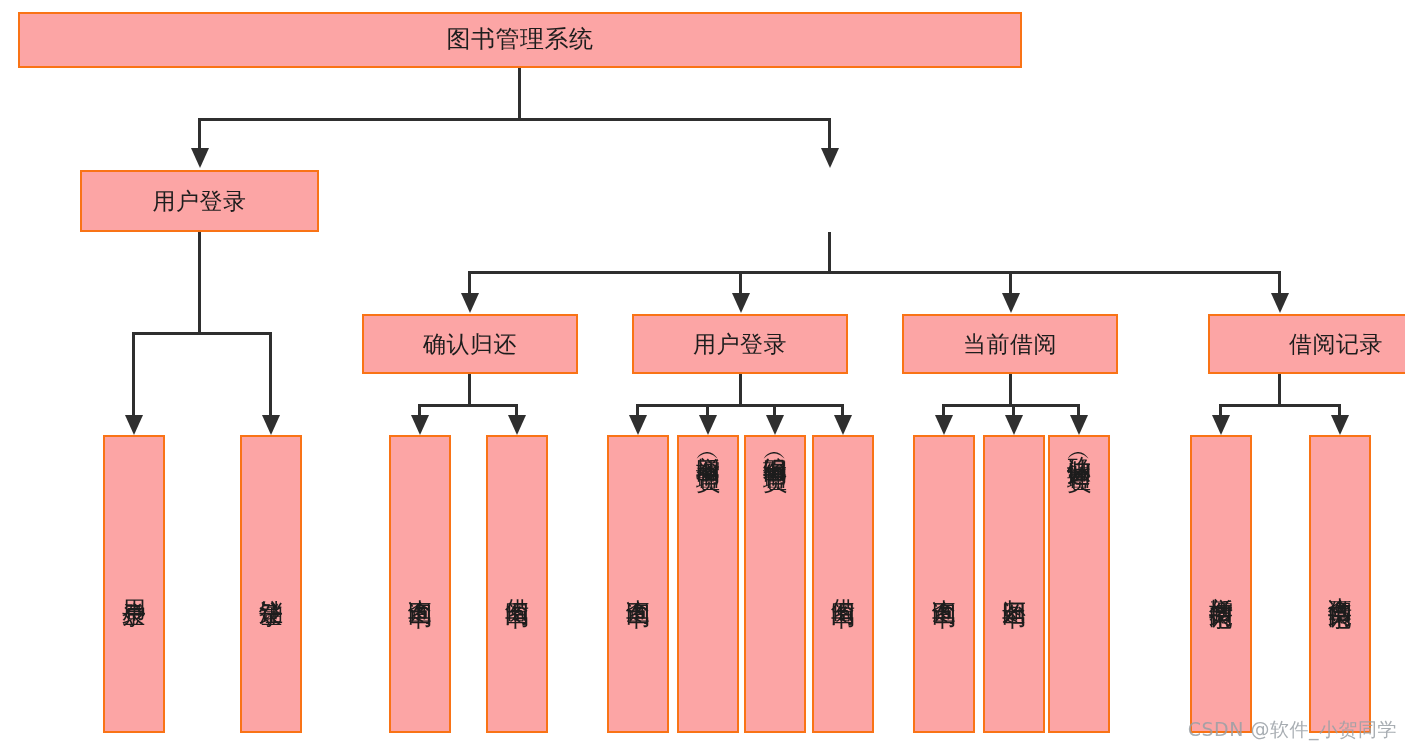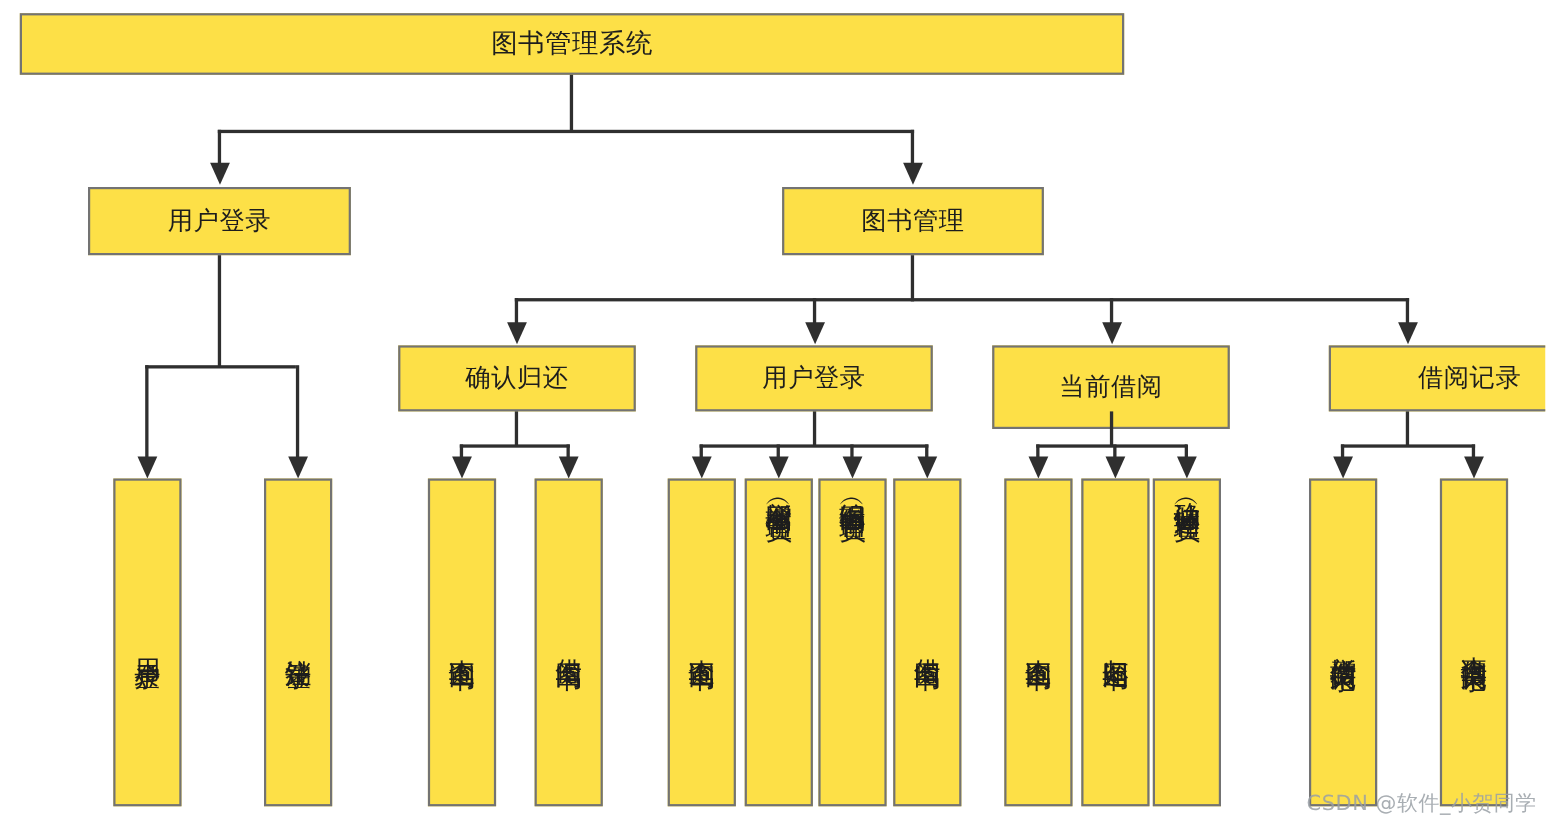--- a/index.html
+++ b/index.html
@@ -14,22 +14,22 @@
     position: relative;
     width: 1405px;
     height: 747px;
     background: #ffffff;
     overflow: hidden;
   }
   
   .node {
     position: absolute;
     box-sizing: border-box;
-    background: #fde047;
-    border: 2px solid #737373;
+    background: #fca5a5;
+    border: 2px solid #f97316;
     display: flex;
     align-items: center;
     justify-content: center;
     color: #1d1d1d;
   }
   .node .label {
     display: block;
     text-align: center;
     line-height: 1.08;
     letter-spacing: 0.5px;
@@ -109,23 +109,20 @@
 
   <div class="vline" style="left:198px; top:118px; height:32px;"></div>
   <div class="arrow" style="left:191px; top:148px;"></div>
   <div class="vline" style="left:828px; top:118px; height:32px;"></div>
   <div class="arrow" style="left:821px; top:148px;"></div>
 
   <div class="node horiz" style="left:80px; top:170px; width:239px; height:62px;">
     <span class="label">用户登录</span>
   </div>
 
-  <div class="node horiz" style="left:711px; top:170px; width:238px; height:62px;">
-    <span class="label">图书管理</span>
-  </div>
 
   <div class="vline" style="left:198px; top:232px; height:102px;"></div>
   <div class="hline" style="left:132px; top:332px; width:137px;"></div>
   <div class="vline" style="left:132px; top:332px; height:85px;"></div>
   <div class="arrow" style="left:125px; top:415px;"></div>
   <div class="vline" style="left:269px; top:332px; height:85px;"></div>
   <div class="arrow" style="left:262px; top:415px;"></div>
 
   <div class="vline" style="left:828px; top:232px; height:42px;"></div>
   <div class="hline" style="left:468px; top:271px; width:813px;"></div>
@@ -137,21 +134,21 @@
   <div class="arrow" style="left:1002px; top:293px;"></div>
   <div class="vline" style="left:1278px; top:271px; height:24px;"></div>
   <div class="arrow" style="left:1271px; top:293px;"></div>
 
   <div class="node horiz" style="left:362px; top:314px; width:216px; height:60px;">
     <span class="label">确认归还</span>
   </div>
   <div class="node horiz" style="left:632px; top:314px; width:216px; height:60px;">
     <span class="label">用户登录</span>
   </div>
-  <div class="node horiz" style="left:902px; top:314px; width:216px; height:76px;">
+  <div class="node horiz" style="left:902px; top:314px; width:216px; height:60px;">
     <span class="label">当前借阅</span>
   </div>
   <div class="node horiz" style="left:1172px; top:314px; width:256px; height:60px;margin-left:36px;">
     <span class="label">借阅记录</span>
   </div>
 
   <div class="vline" style="left:468px; top:374px; height:32px;"></div>
   <div class="hline" style="left:418px; top:404px; width:100px;"></div>
   <div class="vline" style="left:418px; top:404px; height:14px;"></div>
   <div class="arrow" style="left:411px; top:415px;"></div>

